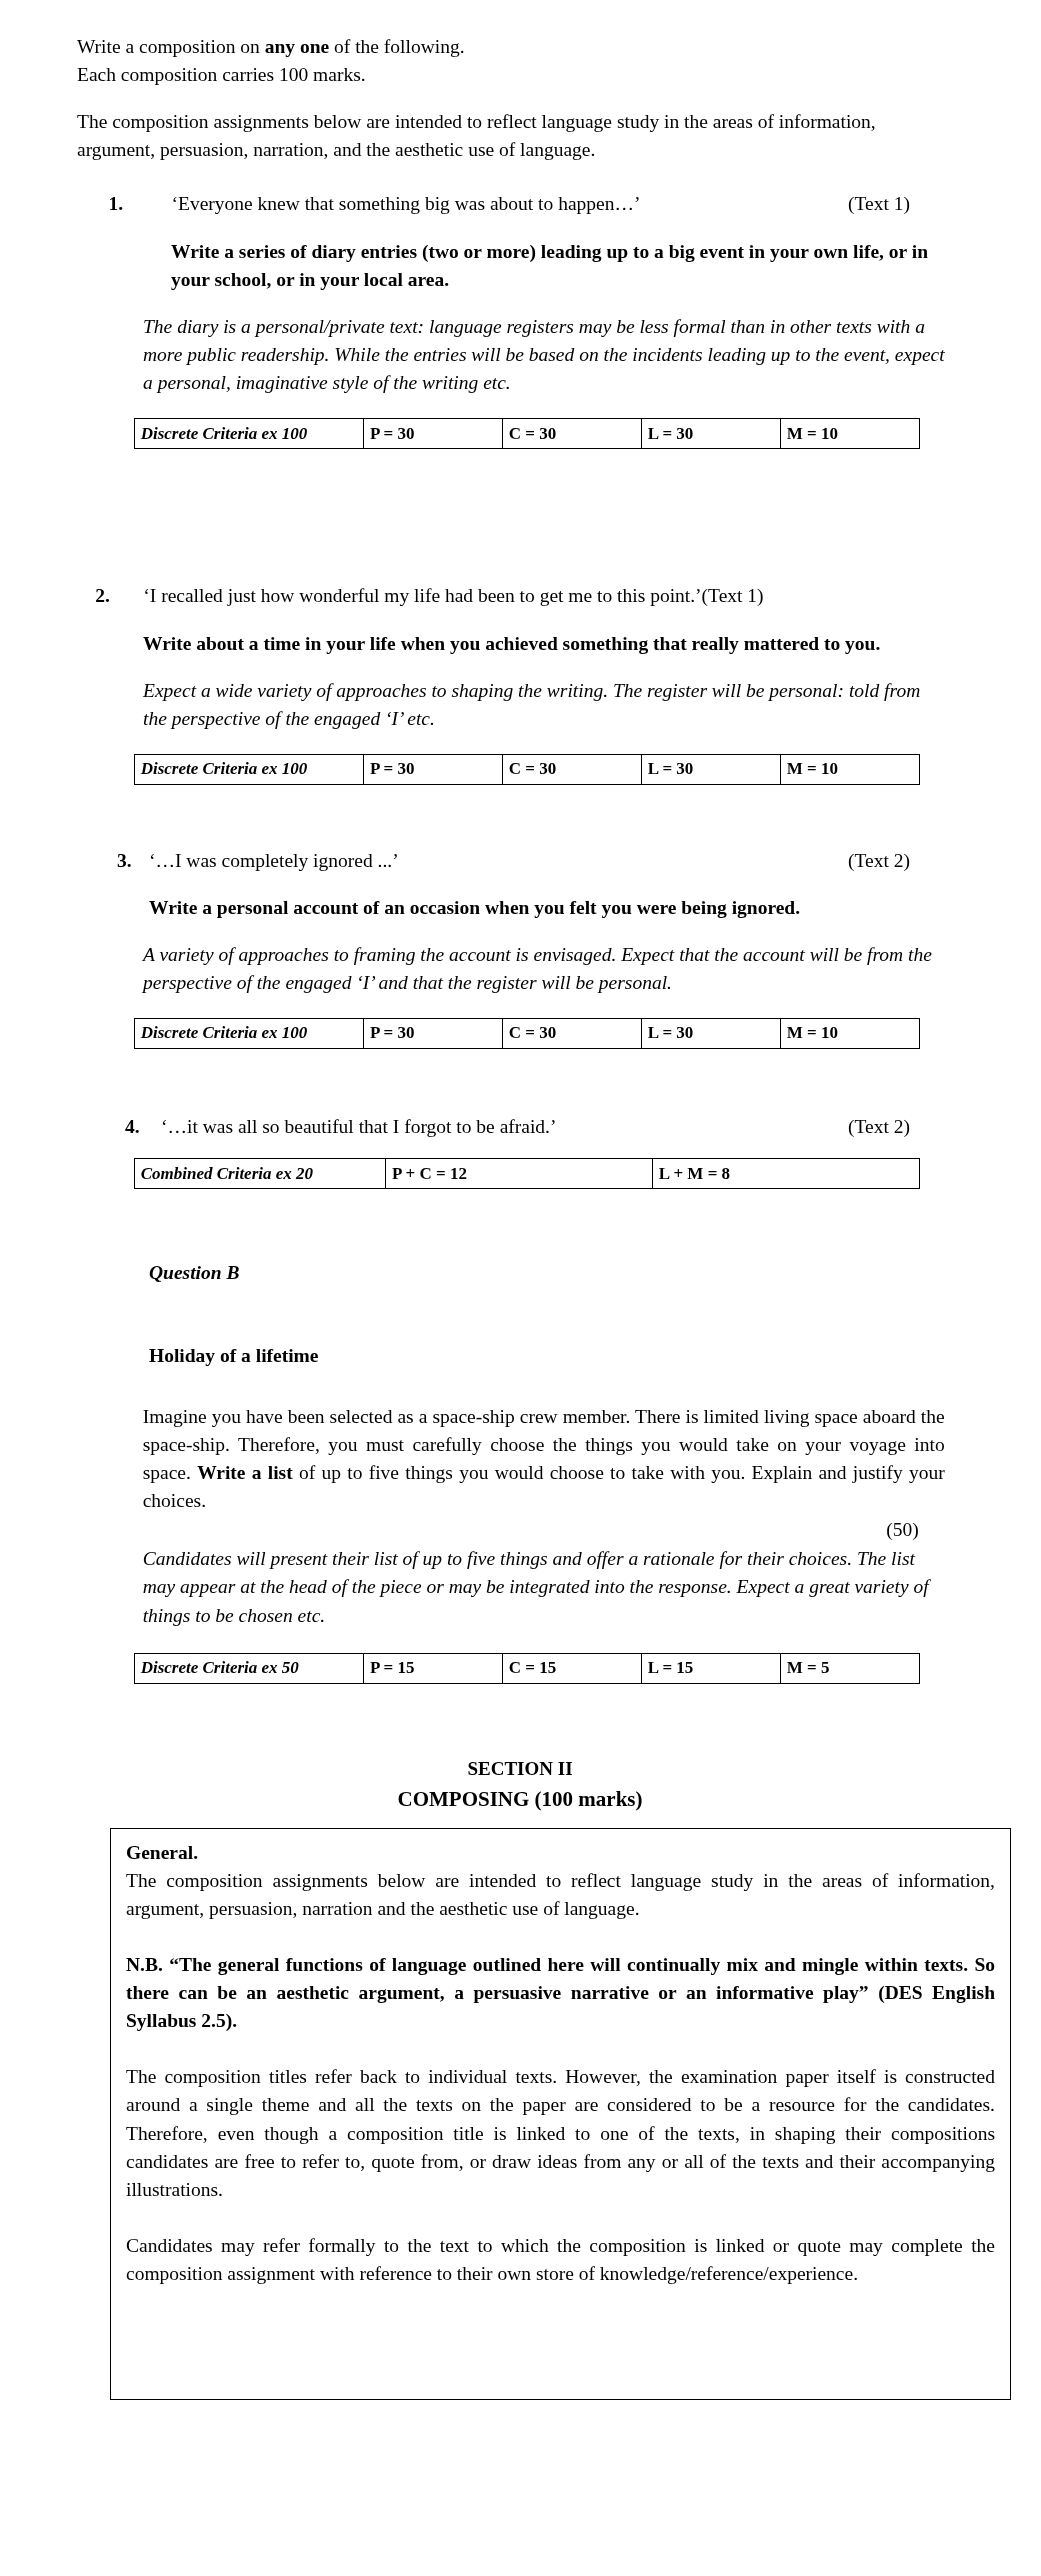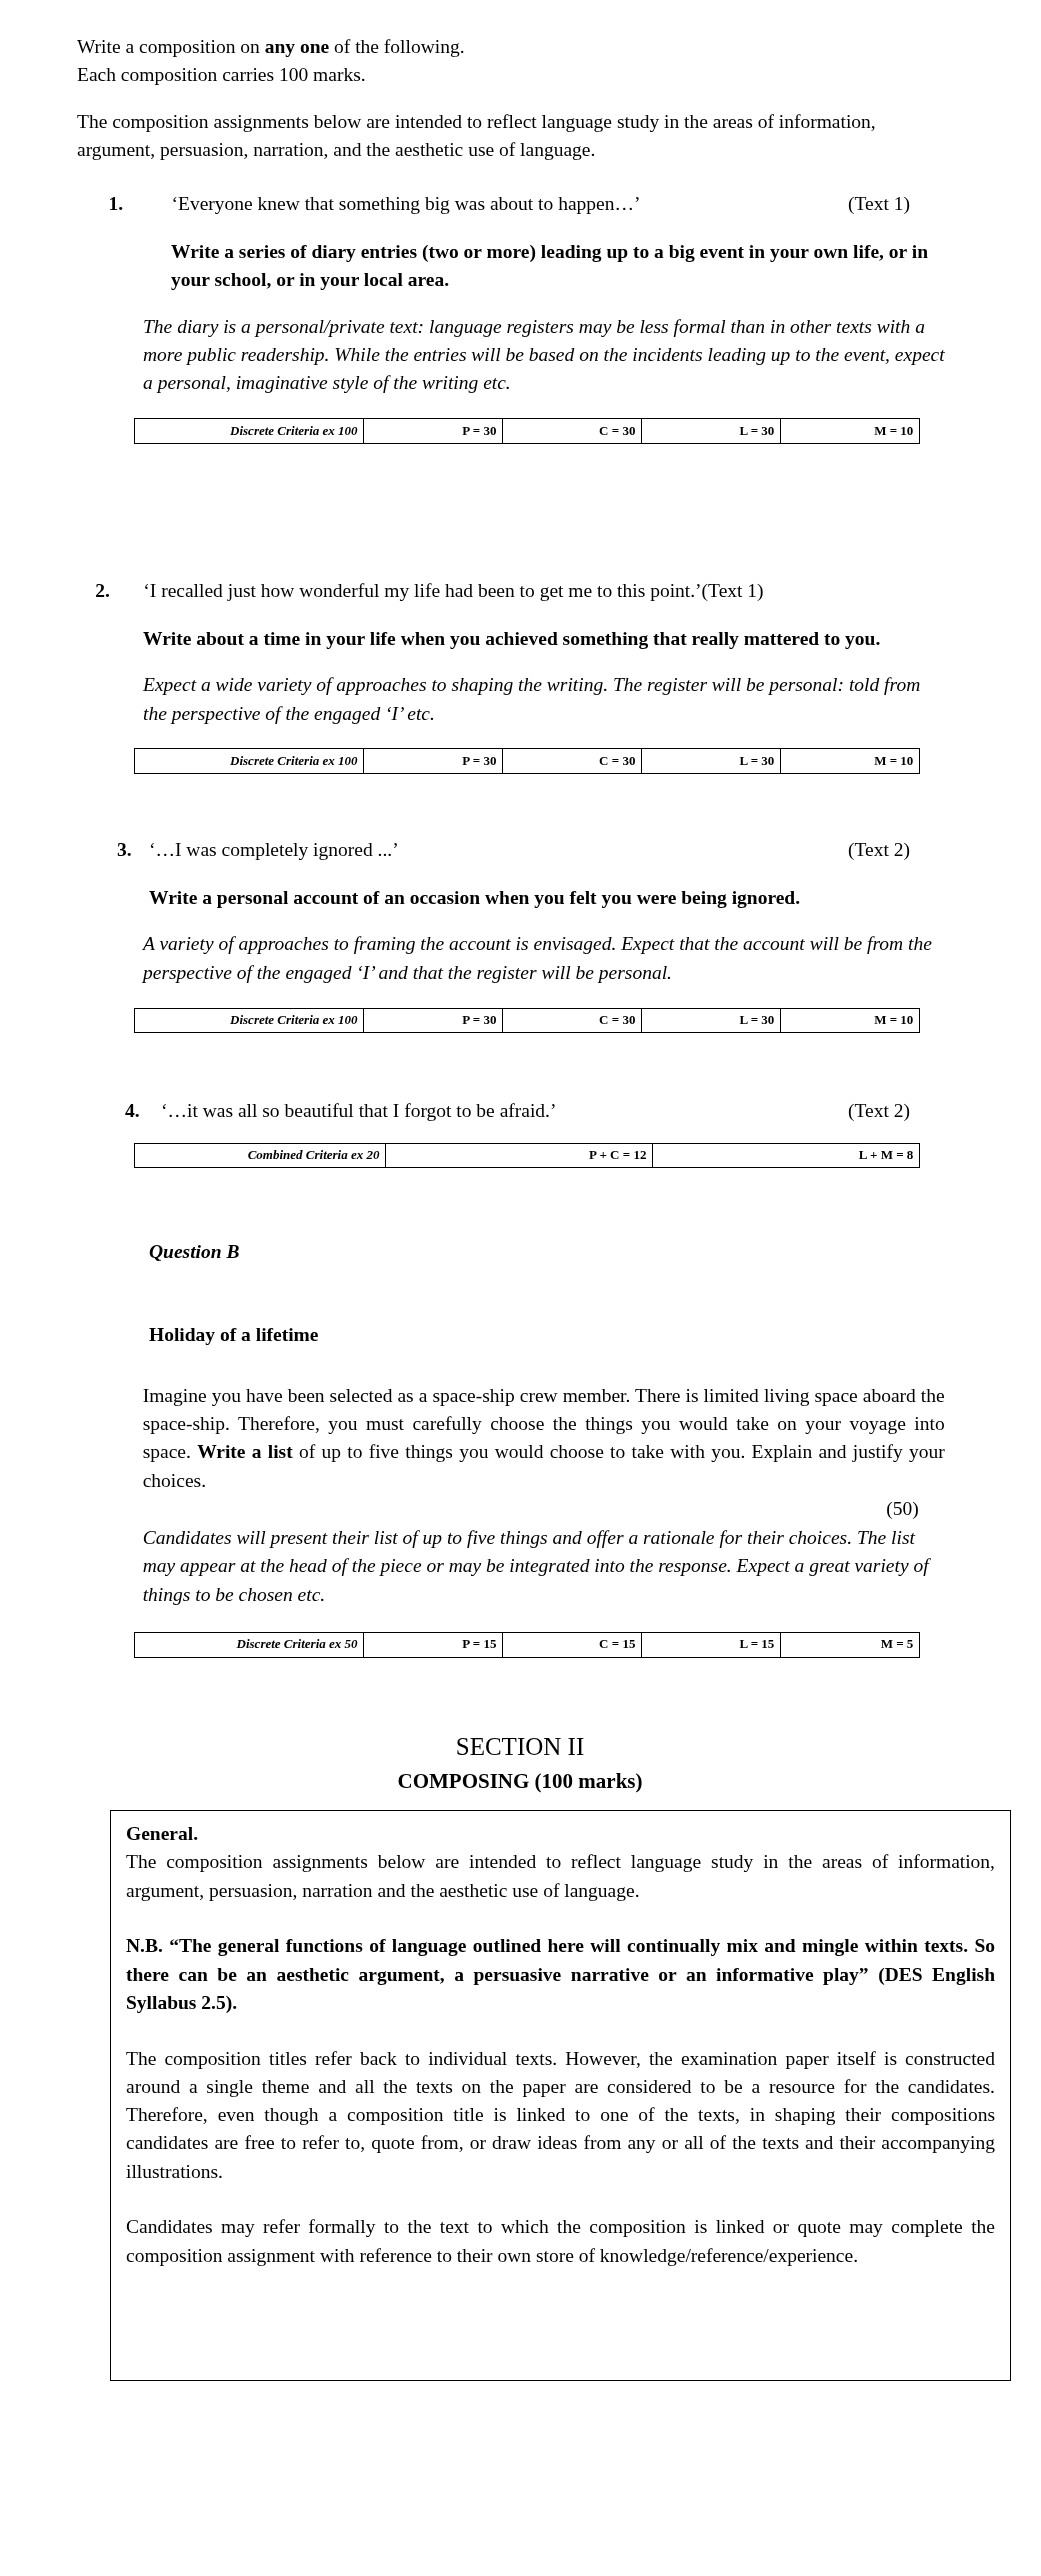--- a/index.html
+++ b/index.html
@@ -40,23 +40,23 @@
   .task { font-weight: bold; margin-bottom: 18.3px; max-width: 802px; }
   .note { font-style: italic; margin-bottom: 20.6px; max-width: 802px; }
   .t1 .task, .t4 .task { margin-left: 94px; max-width: 779px; }
   .t2 .task { margin-left: 66px; }
   .t3 .task { margin-left: 72px; max-width: 659px; }
   .note { margin-left: 66px; }
 
   .crit-table { border-collapse: collapse; margin-left: 57px; width: 786px; table-layout: fixed; }
   .crit-table td {
     border: 1.1px solid #000;
-    text-align: right;
+    text-align: left;
     font-weight: bold;
-    font-size: 13px;
+    font-size: 17px;
     padding: 3.4px 5.7px;
     line-height: 1.3;
   }
   .crit-table td.first { font-style: italic; }
   .crit-5 td.first { width: 29.2%; }
   .crit-3 td.first { width: 32%; }
 
   .i1 { margin-bottom: 133px; }
   .i2 { margin-bottom: 62px; }
   .i3 { margin-bottom: 64px; }
@@ -68,21 +68,21 @@
   .qb { margin-left: 72px; }
   .qb-heading { font-weight: bold; margin-bottom: 55px; font-style: italic; }
   .qb-title { font-weight: bold; margin-bottom: 32px; }
   .qb-para { max-width: 802px; text-align: justify; margin-left: -6.3px; }
   .qb-marks { max-width: 802px; text-align: right; margin-left: -6.3px; padding-right: 26px; margin-bottom: 1.1px; }
   .qb-note { font-style: italic; max-width: 806px; margin-left: -6.3px; margin-bottom: 23px; }
   .qb .crit-table { margin-left: -15px; }
   .qb { margin-bottom: 73px; }
 
   
-  .sec-title { text-align: center; font-weight: normal; font-size: 25px; line-height: 1.25; }
+  .sec-title { text-align: center; font-weight: bold; font-size: 19px; line-height: 1.25; }
   .sec-subtitle { text-align: center; font-weight: bold; font-size: 21px; line-height: 1.3; margin-top: 5.7px; }
 
   .general-box {
     border: 1.1px solid #000;
     margin-top: 15px;
     margin-left: 33px;
     width: 901px;
     padding: 9.2px 15px 110px 15px;
   }
   .general-box p { text-align: justify; }

